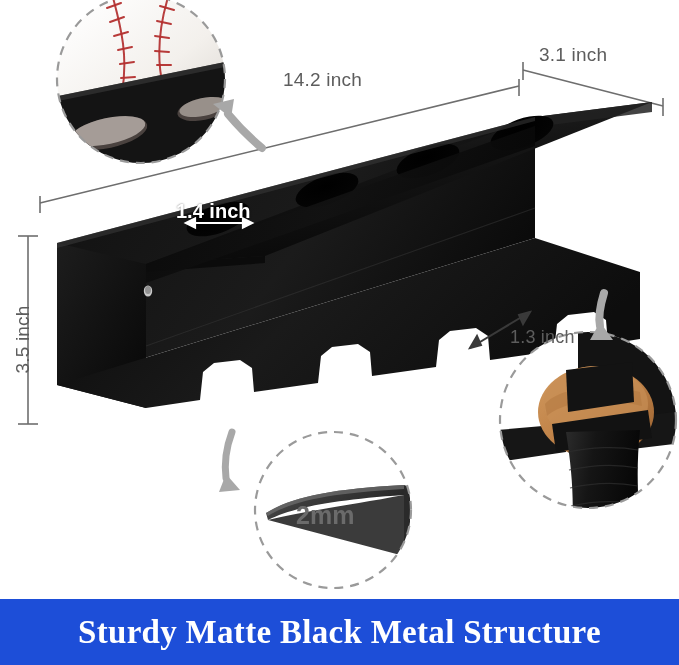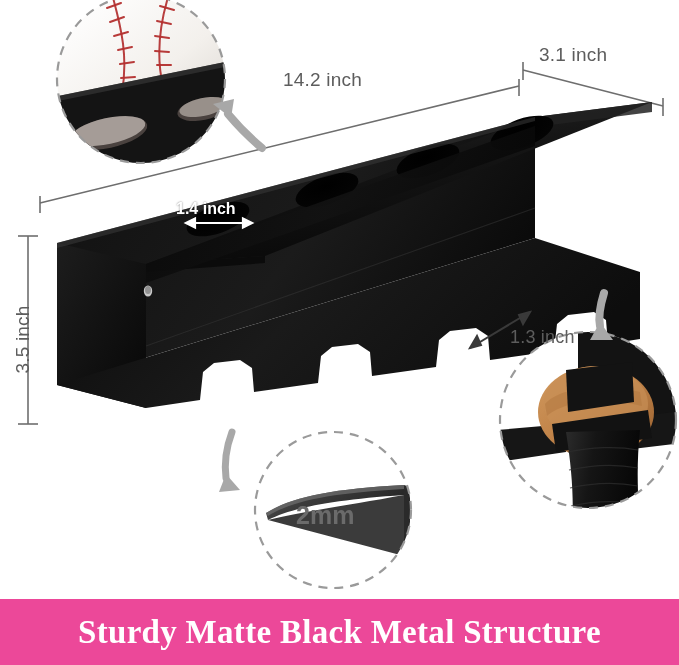--- a/index.html
+++ b/index.html
@@ -45,21 +45,21 @@
     left: -12px; top: 330px;
     transform: rotate(-90deg);
     transform-origin: center center;
   }
   #dim-slot-label   { left: 478px; top: 328px; font-size: 18px; margin-left: 32px; }
 
   .dim-label-white {
     position: absolute;
     color: #ffffff;
     font-family: "Liberation Sans", sans-serif;
-    font-size: 16px;
+    font-size: 20px;
     font-weight: 700;
     white-space: nowrap;
     line-height: 1;
     text-shadow: 0 0 2px rgba(0,0,0,.55);
   }
   #dim-hole-label { left: 176px; top: 201px; }
 
   .callout-label {
     position: absolute;
     color: #6b6b6b;
@@ -331,17 +331,17 @@
   <div class="dim-label" id="dim-depth-label">3.1 inch</div>
 
   <div class="dim-label" id="dim-height-label">3.5 inch</div>
 
   <div class="dim-label-white" id="dim-hole-label">1.4 inch</div>
 
   <div class="dim-label" id="dim-slot-label">1.3 inch</div>
 
   <div class="callout-label" id="thickness-label">2mm</div>
 
-  <div id="bottom-banner" style="background: #ec4899;">
+  <div id="bottom-banner" style="background: #1d4ed8;">
     <span id="banner-text" style="color: rgb(255, 255, 255);">Sturdy Matte Black Metal Structure</span>
   </div>
 
 </div>
 
 </body></html>

